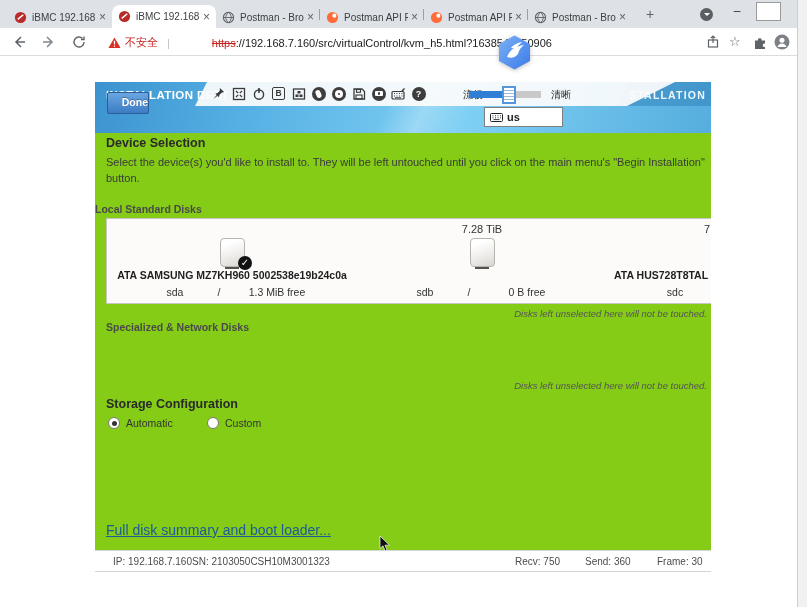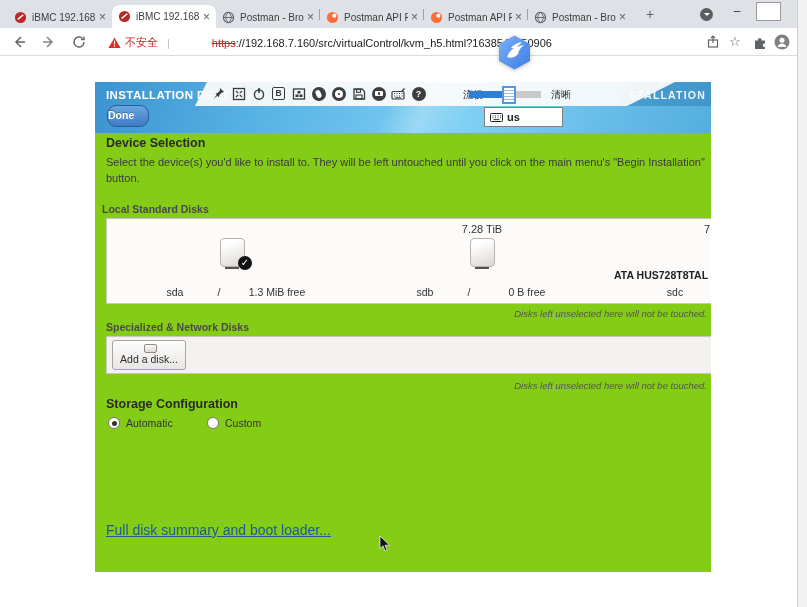--- a/index.html
+++ b/index.html
@@ -52,23 +52,23 @@
   .mouseb{position:absolute;left:4px;top:3px;width:5px;height:8px;background:#fff;border-radius:3px;transform:rotate(-22deg);}
   .cdr{position:absolute;left:3px;top:3px;width:8px;height:8px;border-radius:50%;background:#fff;}
   .cdr::after{content:"";position:absolute;left:3px;top:3px;width:2px;height:2px;border-radius:50%;background:#3d3d3d;}
   .camb{position:absolute;left:3px;top:4px;width:8px;height:5.5px;background:#fff;border-radius:1px;}
   .camb::after{content:"";position:absolute;left:3px;top:1.5px;width:2.5px;height:2.5px;border-radius:50%;background:#3d3d3d;}
   .sllab{top:6px;font-size:10px;color:#2e2e2e;z-index:5;}
   .sltrack{left:374px;top:9px;width:72px;height:7px;background:#c9c9c9;z-index:5;}
   .slfill{width:58%;height:100%;background:#2f7fd6;}
   .slhandle{left:407px;top:4px;width:10px;height:14px;background:#fff;border:2px solid #5596dd;z-index:6;
      background-image:repeating-linear-gradient(#fff 0 2px,#9db9d8 2px 3px);background-clip:content-box;}
-  .donebtn{left:12px;top:23px;width:40px;height:20px;background:linear-gradient(#6aa6e2,#3c7cc4);
-     border:1px solid #2b5d96;border-radius:9px;color:#fff;font-size:10.5px;font-weight:bold;
-     text-align:left;line-height:19px;text-shadow:0 -1px rgba(0,0,0,.3);z-index:6;}
+  .donebtn{left:12px;top:10px;width:40px;height:20px;background:linear-gradient(#6aa6e2,#3c7cc4);
+     border:1px solid #2b5d96;border-radius:2px;color:#fff;font-size:10.5px;font-weight:bold;
+     text-align:right;line-height:19px;text-shadow:0 -1px rgba(0,0,0,.3);z-index:6;}
   .usbox{left:389px;top:25px;width:72px;height:18px;background:#fff;border:1px solid #7f7f7f;
      display:flex;align-items:center;gap:4px;padding-left:5px;z-index:6;}
   .uslab{font-size:11px;font-weight:bold;color:#222;}
   
   .anabody{left:0;top:51px;width:616px;height:507px;background:#84cc16;}
   .h1{font-size:12.5px;font-weight:bold;color:#2a2a2a;}
   .desc{font-size:11px;color:#3a3a3a;}
   .sublab{font-size:10.5px;font-weight:bold;color:#4a4a4a;}
   .panel{background:#fcfbfa;border:1px solid #c8c5c1;box-sizing:border-box;}
   .diskpanel{left:11px;top:85px;width:610px;height:86px;overflow:hidden;display:flex;}
@@ -304,27 +304,28 @@
             <path d="M2.5 2.8h1M5 2.8h1M7.5 2.8h1M10 2.8h1M2.5 4.8h1M5 4.8h1M7.5 4.8h1M10 4.8h1M3.5 6.6h6" stroke="#222" stroke-width=".9"></path>
           </svg>
         <span class="uslab">us</span>
       </div>
     </div>
 
     <div class="abs anabody">
       <div class="abs h1" style="left:11px;top:3px">Device Selection</div>
       <div class="abs desc" style="left:11px;top:23px">Select the device(s) you'd like to install to.  They will be left untouched until you click on the main menu's "Begin Installation"</div>
       <div class="abs desc" style="left:11px;top:39px">button.</div>
-      <div class="abs sublab" style="left:7px;top:70px">Local Standard Disks</div>
+      <div class="abs sublab" style="left:0;top:70px">Local Standard Disks</div>
 
       <div class="abs panel diskpanel">
         <div class="disk">
           <div class="abs dicon">
               <span class="badge">✓</span>
             </div>
+          <div class="abs dname">ATA SAMSUNG MZ7KH960 5002538e19b24c0a</div>
           <div class="abs drow ddev">sda</div>
           <div class="abs drow dslash">/</div>
           <div class="abs drow dfree">1.3 MiB free</div>
         </div>
         <div class="disk">
           <div class="abs dcap">7.28 TiB</div>
           <div class="abs dicon"></div>
           <div class="abs drow ddev">sdb</div>
           <div class="abs drow dslash">/</div>
           <div class="abs drow dfree">0 B free</div>
@@ -332,42 +333,43 @@
         <div class="disk">
           <div class="abs dcap cap3">7</div>
           <div class="abs dname name3">ATA HUS728T8TAL</div>
           <div class="abs drow ddev">sdc</div>
         </div>
       </div>
 
       <div class="abs note" style="right:4px;top:175px">Disks left unselected here will not be touched.</div>
       <div class="abs sublab" style="left:11px;top:188px">Specialized &amp; Network Disks</div>
 
-      <div class="abs panel addpanel">
-        <div class="abs addbtn">
-          <span class="addglyph"></span>
-          <span class="addlab">Add a disk...</span>
-        </div>
-      </div>
 
       <div class="abs note" style="right:4px;top:247px">Disks left unselected here will not be touched.</div>
 
       <div class="abs h1" style="left:11px;top:264px">Storage Configuration</div>
       <div class="abs optrow" style="left:13px;top:284px">
         <span class="radio sel"></span>
         <span>Automatic</span>
       </div>
       <div class="abs optrow" style="left:112px;top:284px">
         <span class="radio"></span>
         <span>Custom</span>
       </div>
 
       <div class="abs link" style="left:11px;top:389px">Full disk summary and boot loader...</div>
     </div>
 
+    <div class="abs kvmstatus">
+      <span class="abs stitem" style="left:18px">IP: 192.168.7.160</span>
+      <span class="abs stitem" style="left:97px">SN: 2103050CSH10M3001323</span>
+      <span class="abs stitem" style="left:420px">Recv: 750</span>
+      <span class="abs stitem" style="left:490px">Send: 360</span>
+      <span class="abs stitem" style="left:562px">Frame: 30</span>
+    </div>
   </div>
 
   <svg class="abs" style="left:379px;top:536px" width="12" height="16" viewBox="0 0 12 16">
     <path d="M1 0v12.5L4 9.8l2 5 2-.9-2-4.7h4.5z" fill="#111" stroke="#fff" stroke-width=".7"></path>
   </svg>
 
   <div class="abs rightstrip"></div>
 </div>
 
 </body></html>

